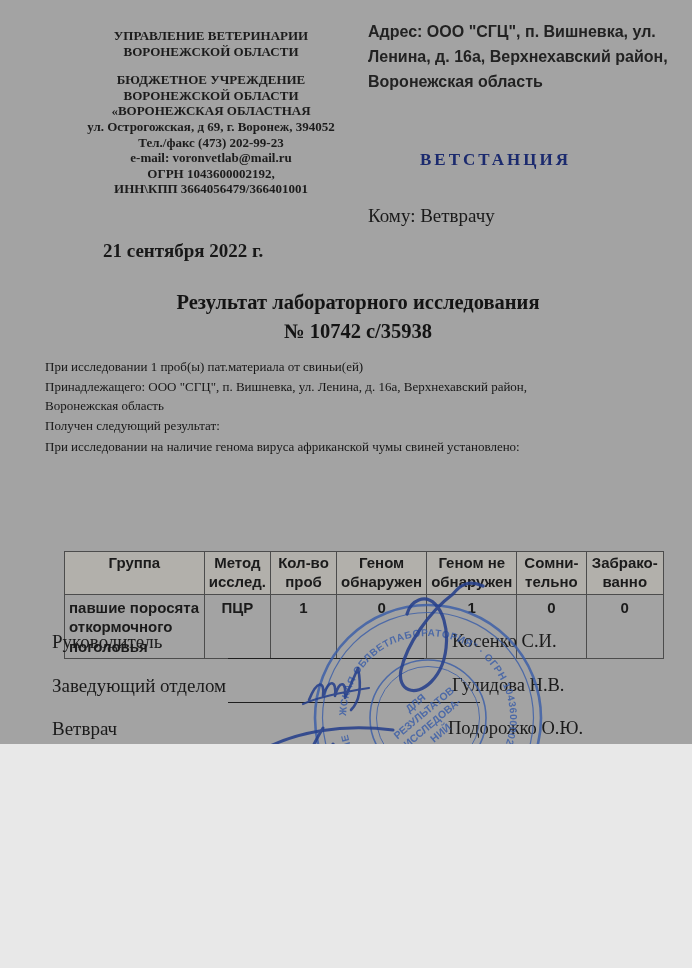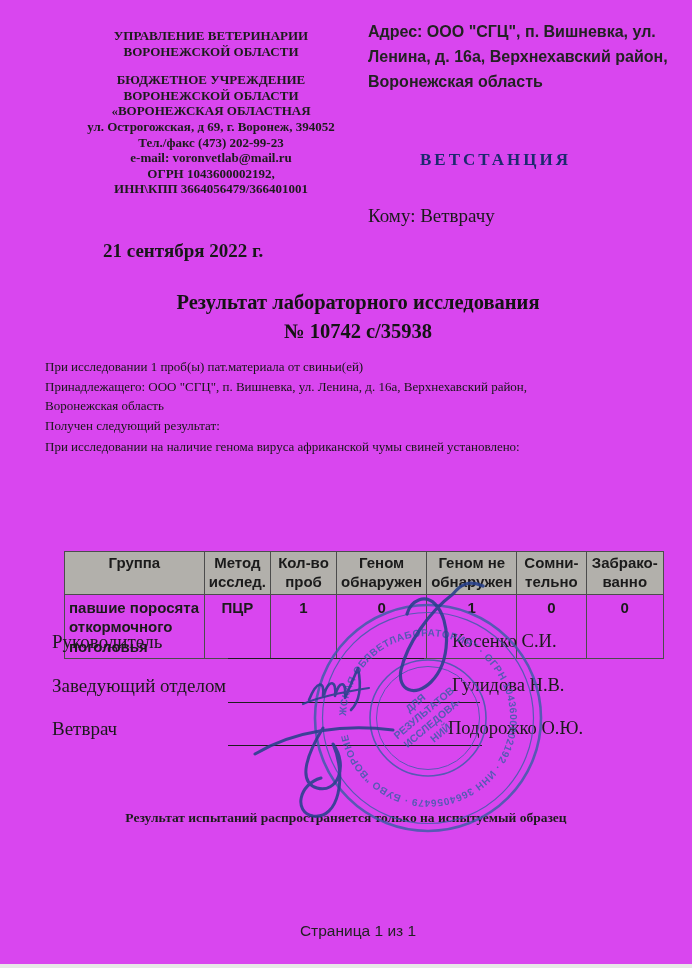--- a/index.html
+++ b/index.html
@@ -1,18 +1,18 @@
 <!DOCTYPE html>
 <html><head>
 <meta charset="utf-8">
 <style>
   html,body{margin:0;padding:0;background:#e8e8e8;}
   .page{
-    position:relative;width:692px;height:964px;margin:0 auto;
-    background:#d946ef;overflow:hidden;color:#181818;
+    position:relative;width:692px;height:744px;margin:0 auto;
+    background:#a3a3a3;overflow:hidden;color:#181818;
     font-family:"Liberation Serif", serif;
   }
   
   .hdr-left{position:absolute;left:55px;top:28px;width:312px;text-align:center;
     font-weight:bold;font-size:13px;line-height:1.2;color:#1c1c1c;}
   .hdr-left .gap{height:13px;}
   
   .recipient-address{position:absolute;left:368px;top:20px;width:300px;
     font-family:"Liberation Sans", sans-serif;font-size:16px;font-weight:600;
     line-height:1.55;color:#222;}

